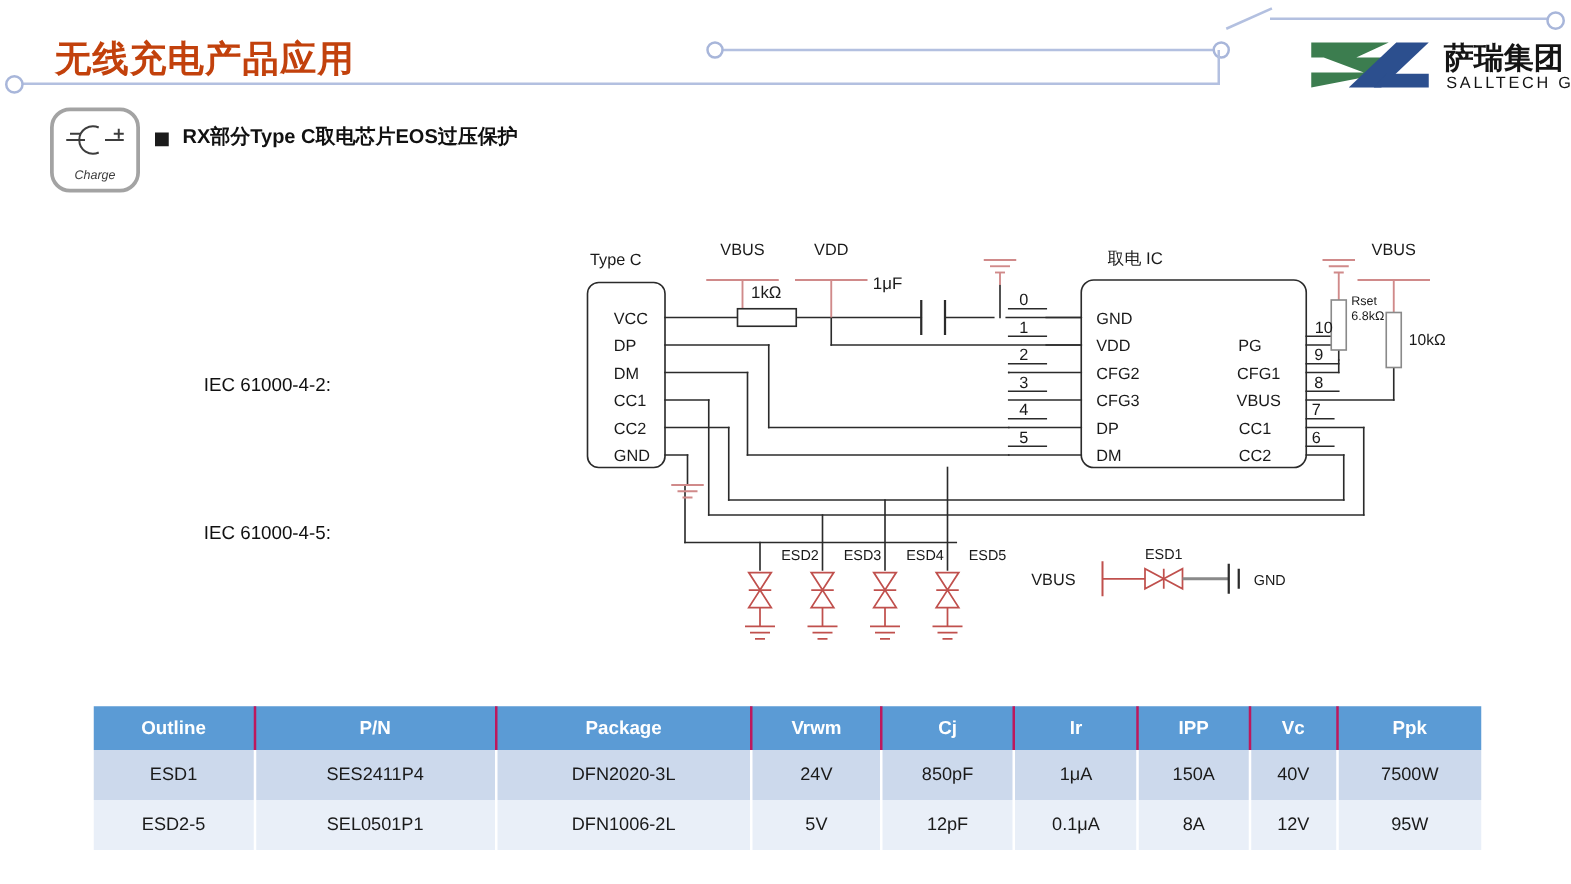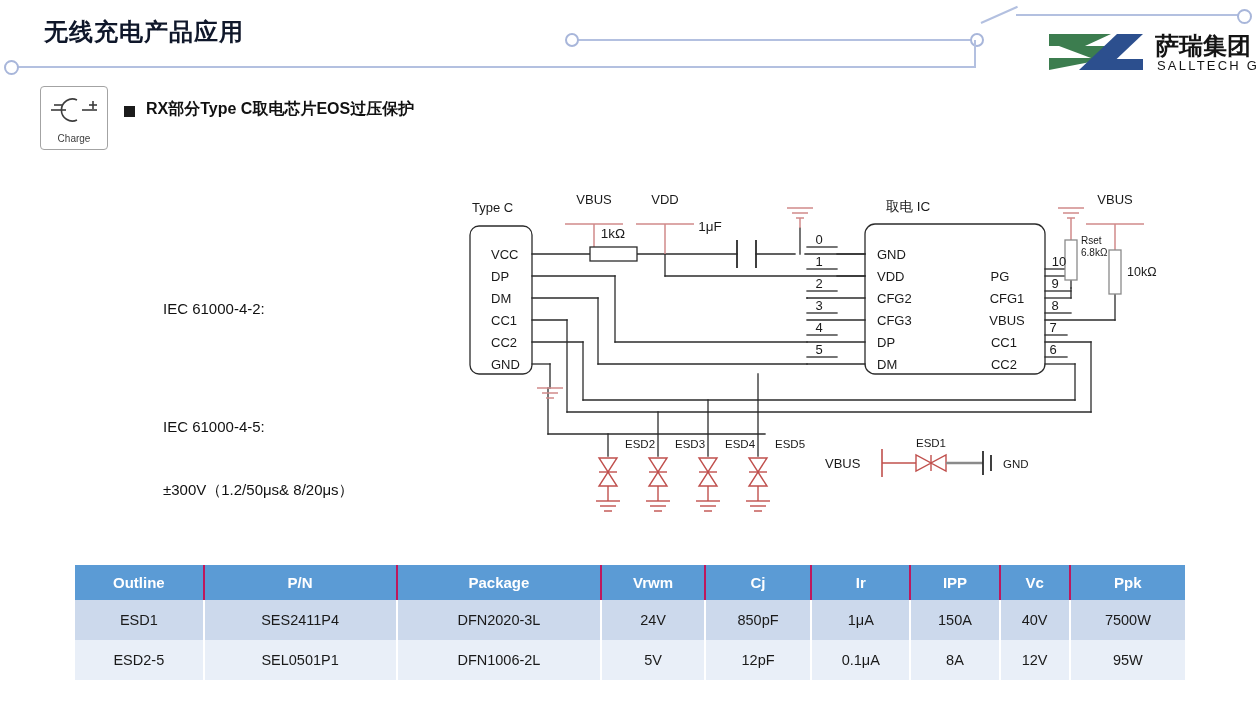--- a/index.html
+++ b/index.html
@@ -8,39 +8,40 @@
     background:#ffffff;
     font-family:"Liberation Sans","DejaVu Sans",sans-serif;
     position:relative;
     overflow:hidden;
     -webkit-font-smoothing:antialiased;
   }
   .abs{position:absolute;}
 
   
   #slide-title{
-    left:44px; top:16px;
-    font-size:24px; font-weight:bold;
-    color:#0f172a;
+    left:44px; top:28px;
+    font-size:29px; font-weight:bold;
+    color:#c2410c;
     letter-spacing:1px;
     white-space:nowrap;
   }
   
   .deco-line{background:#b3c0e0;}
   .deco-node{
     border:2px solid #a8b6da;
     background:#ffffff;
     border-radius:50%;
   }
 
   
   #charge-card{
     left:40px; top:86px; width:66px; height:62px;
-    border:1px solid #a3a3a3; border-radius:4px;
+    border:3px solid #a3a3a3; border-radius:16px;
     background:#fff;
+    font-style:italic;
   }
   #charge-label{
     position:absolute;left:0;right:0;bottom:5px;
     text-align:center;font-size:10px;color:#3d3d3d;
   }
   #charge-glyph{position:absolute;left:8px;top:10px;width:50px;height:26px;}
 
   
   #bullet-square{
     left:124px; top:106px; width:11px; height:11px; background:#1b1b1b;
@@ -122,21 +123,20 @@
   <div id="charge-label">Charge</div>
 </div>
 
 <div class="abs" id="bullet-square"></div>
 <div class="abs" id="bullet-heading">RX部分Type C取电芯片EOS过压保护</div>
 
 <div class="abs" id="iec-block">
   <div>IEC 61000-4-2:</div>
   <span class="gap"></span>
   <div>IEC 61000-4-5:</div>
-  <div>±300V（1.2/50μs&amp; 8/20μs）</div>
 </div>
 
 <div class="abs" id="schematic">
 <svg width="715" height="345" viewBox="0 0 715 345" font-family="Liberation Sans, sans-serif">
 
   <g stroke="#2b2b2b" stroke-width="1.3" fill="none" stroke-linecap="square">
 
     <rect x="15" y="50" width="62" height="148" rx="9" ry="9"></rect>
 
     <line x1="77" y1="78" x2="135" y2="78"></line>

